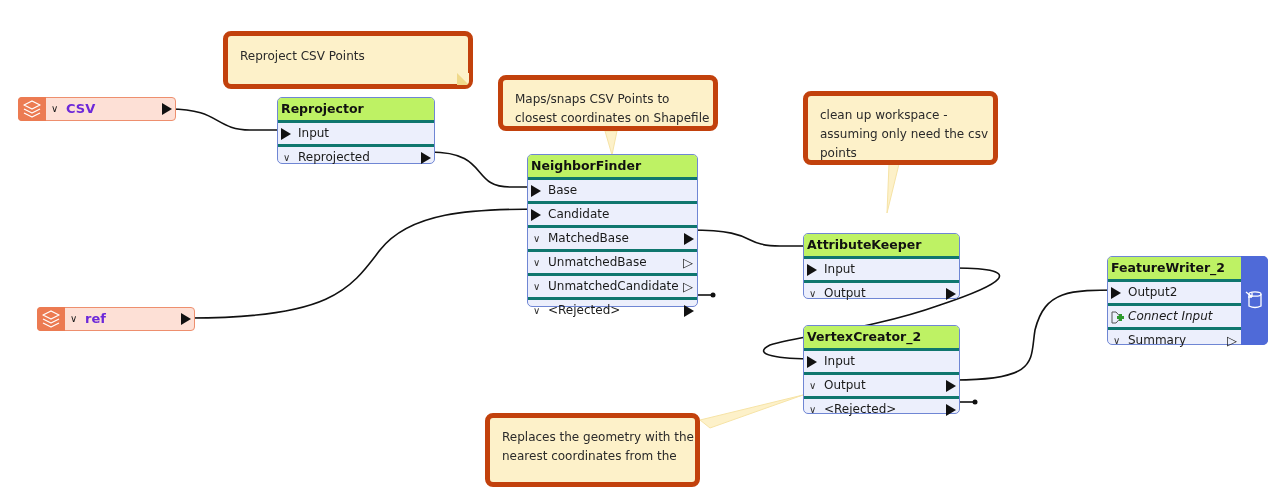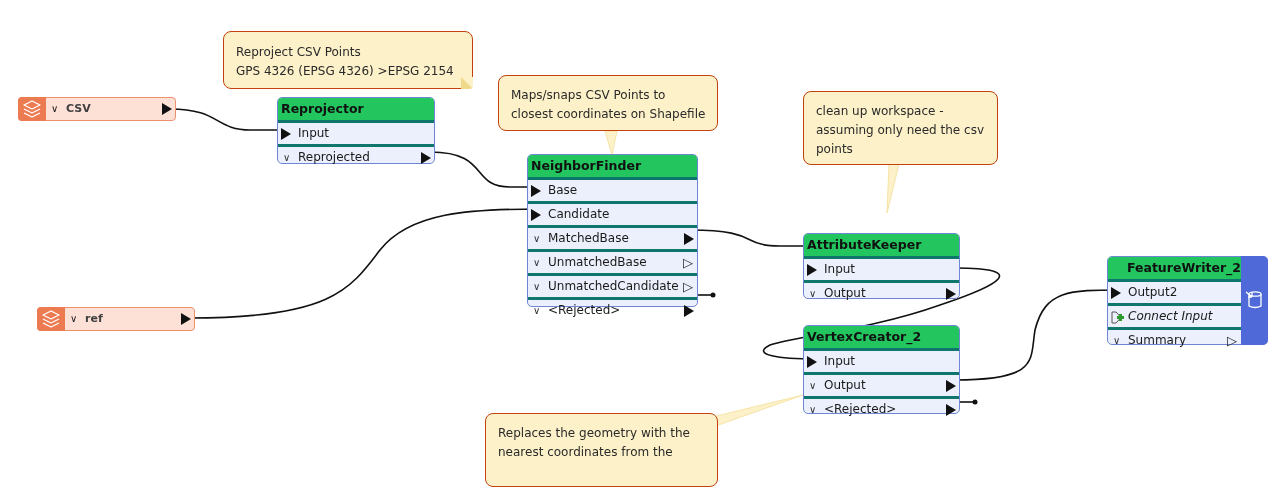--- a/index.html
+++ b/index.html
@@ -1,46 +1,46 @@
 <!DOCTYPE html>
 <html><head>
 <meta charset="utf-8">
 <style>
   html, body { margin:0; padding:0; }
   body { width:1277px; height:500px; background:#ffffff; position:relative; overflow:hidden;
          font-family:"DejaVu Sans", sans-serif; font-size:12px; color:#1a1a1a; }
   #wires { position:absolute; left:0; top:0; width:1277px; height:500px; z-index:1; }
   #tails { position:absolute; left:0; top:0; width:1277px; height:500px; z-index:2; }
 
-  .note { position:absolute; background:#fdf1c9; border:1px solid #c2410c; border-radius:8px;
+  .note { position:absolute; background:#fdf1c9; border:5px solid #c2410c; border-radius:8px;
           font-size:12px; line-height:19px; color:#2a2a2a; padding:10px 12px; box-sizing:border-box; z-index:3; }
   .note .ln { display:block; white-space:nowrap; }
   .note .fold { position:absolute; right:-1px; bottom:-1px; width:0; height:0;
                 border-left:12px solid #f0d98a; border-top:12px solid #fdf1c9; border-bottom-right-radius:4px; }
 
   .node { position:absolute; background:#eceffc; border:1px solid #6f86d4; border-radius:5px;
           box-sizing:border-box; z-index:4; overflow:visible; }
-  .node .hdr { height:22px; background:#22c55e; border-radius:4px 4px 0 0; font-weight:bold;
+  .node .hdr { height:22px; background:#bef264; border-radius:4px 4px 0 0; font-weight:bold;
                font-size:12.5px; line-height:22px; padding-left:3px; color:#111; white-space:nowrap; }
   .port { height:21px; border-top:3px solid #0f766e; position:relative; line-height:21px;
           font-size:12px; white-space:nowrap; }
   .port .lbl { position:absolute; left:20px; top:0; }
   .port .chev { position:absolute; left:5px; top:0; font-size:10px; color:#333; }
   .tri-in { position:absolute; left:3px; top:5px; width:0; height:0;
             border-top:6px solid transparent; border-bottom:6px solid transparent; border-left:10px solid #111; }
   .tri-out { position:absolute; right:3px; top:5px; width:0; height:0;
              border-top:6px solid transparent; border-bottom:6px solid transparent; border-left:10px solid #111; }
   .tri-out-hollow { position:absolute; right:4px; top:4px; font-size:13px; line-height:13px; color:#222; }
 
   .reader { position:absolute; height:24px; background:#fde0d6; border:1px solid #ee8f6e; border-radius:4px;
             box-sizing:border-box; z-index:4; }
   .reader .icon { position:absolute; left:-1px; top:-1px; width:28px; height:24px; background:#ec7b52;
                   border-radius:4px 0 0 4px; }
   .reader .chev { position:absolute; left:32px; top:0; line-height:22px; font-size:10px; }
-  .reader .lbl { position:absolute; left:47px; top:0; line-height:22px; font-size:11px; font-weight:bold; color:#404040;text-align:center; }
+  .reader .lbl { position:absolute; left:47px; top:0; line-height:22px; font-size:13px; font-weight:bold; color:#6d28d9;text-align:center; }
   .reader .tri-out { top:5px; }
 
   .writer-side { position:absolute; right:-1px; top:-1px; width:27px; bottom:-1px; background:#4f6ad8;
                  border-radius:0 5px 5px 0; }
   .connect-icon { position:absolute; left:3px; top:4px; width:14px; height:13px; }
   .italic { font-style:italic;text-align:right; }
 </style>
 </head>
 <body>
 
@@ -60,33 +60,32 @@
     <path d="M955,380 C1040,380 1030,360 1035,330 C1045,290 1070,290 1120,290"></path>
     <path d="M690,295 L713,295"></path>
     <path d="M955,402 L975,402"></path>
   </g>
   <circle cx="713" cy="295" r="2.5" fill="#111"></circle>
   <circle cx="975" cy="402" r="2.5" fill="#111"></circle>
 </svg>
 
 <div class="note" style="left:223px;top:31px;width:250px;height:58px;padding-top:11px;">
   <span class="ln">Reproject CSV Points</span>
-  <span class="ln">GPS 4326 (EPSG 4326) &gt;EPSG 2154</span>
   <span class="fold"></span>
 </div>
 <div class="note" style="left:498px;top:75px;width:220px;height:56px;">
   <span class="ln">Maps/snaps CSV Points to</span>
   <span class="ln">closest coordinates on Shapefile</span>
 </div>
 <div class="note" style="left:803px;top:91px;width:195px;height:74px;">
   <span class="ln">clean up workspace -</span>
   <span class="ln">assuming only need the csv</span>
   <span class="ln">points</span>
 </div>
-<div class="note" style="left:485px;top:413px;width:233px;height:74px;">
+<div class="note" style="left:485px;top:413px;width:215px;height:74px;">
   <span class="ln">Replaces the geometry with the</span>
   <span class="ln">nearest coordinates from the</span>
 </div>
 
 <div class="reader" style="left:18px;top:97px;width:158px;">
   <div class="icon">
     <svg width="28" height="24" viewBox="0 0 28 24">
         <g fill="none" stroke="#fff" stroke-width="1.3" stroke-linejoin="round">
       <path d="M6,8 L14,4 L22,8 L14,12 Z"></path>
           <path d="M6,12 L14,16 L22,12"></path>
@@ -183,21 +182,21 @@
     <span class="tri-out"></span>
   </div>
   <div class="port">
     <span class="chev">∨</span>
     <span class="lbl">&lt;Rejected&gt;</span>
     <span class="tri-out"></span>
   </div>
 </div>
 
 <div class="node" style="left:1107px;top:256px;width:161px;height:89px;">
-  <div class="hdr" style="margin-right:26px;border-radius:4px 0 0 0;text-align:right;">FeatureWriter_2</div>
+  <div class="hdr" style="margin-right:26px;border-radius:4px 0 0 0;">FeatureWriter_2</div>
   <div class="port" style="">
     <span class="tri-in"></span>
     <span class="lbl">Output2</span>
   </div>
   <div class="port" style="margin-right:26px;">
     <span class="connect-icon">
       <svg width="14" height="13" viewBox="0 0 14 13">
         <path d="M1,1 L5,1 L10,6.5 L5,12 L1,12 Z" fill="none" stroke="#555" stroke-width="1"></path>
         <rect x="6" y="5" width="7" height="3" fill="#2e9a2e"></rect>
           <rect x="8" y="3" width="3" height="7" fill="#2e9a2e"></rect>

